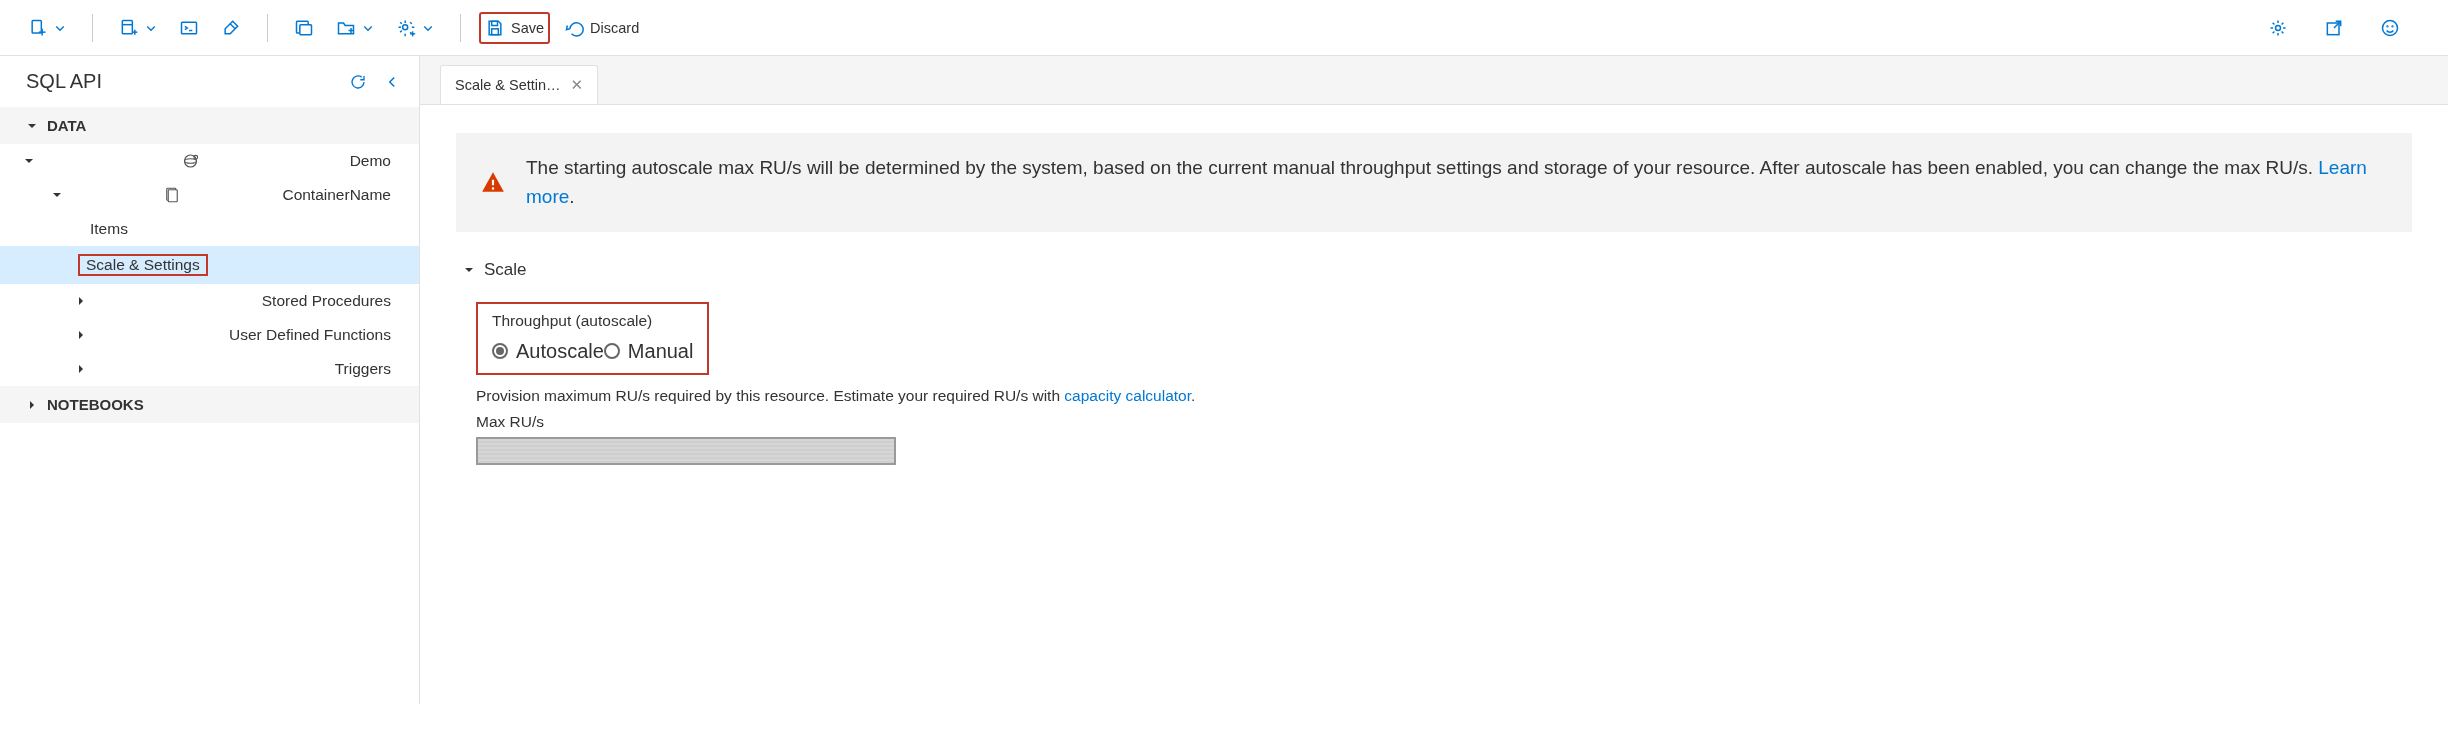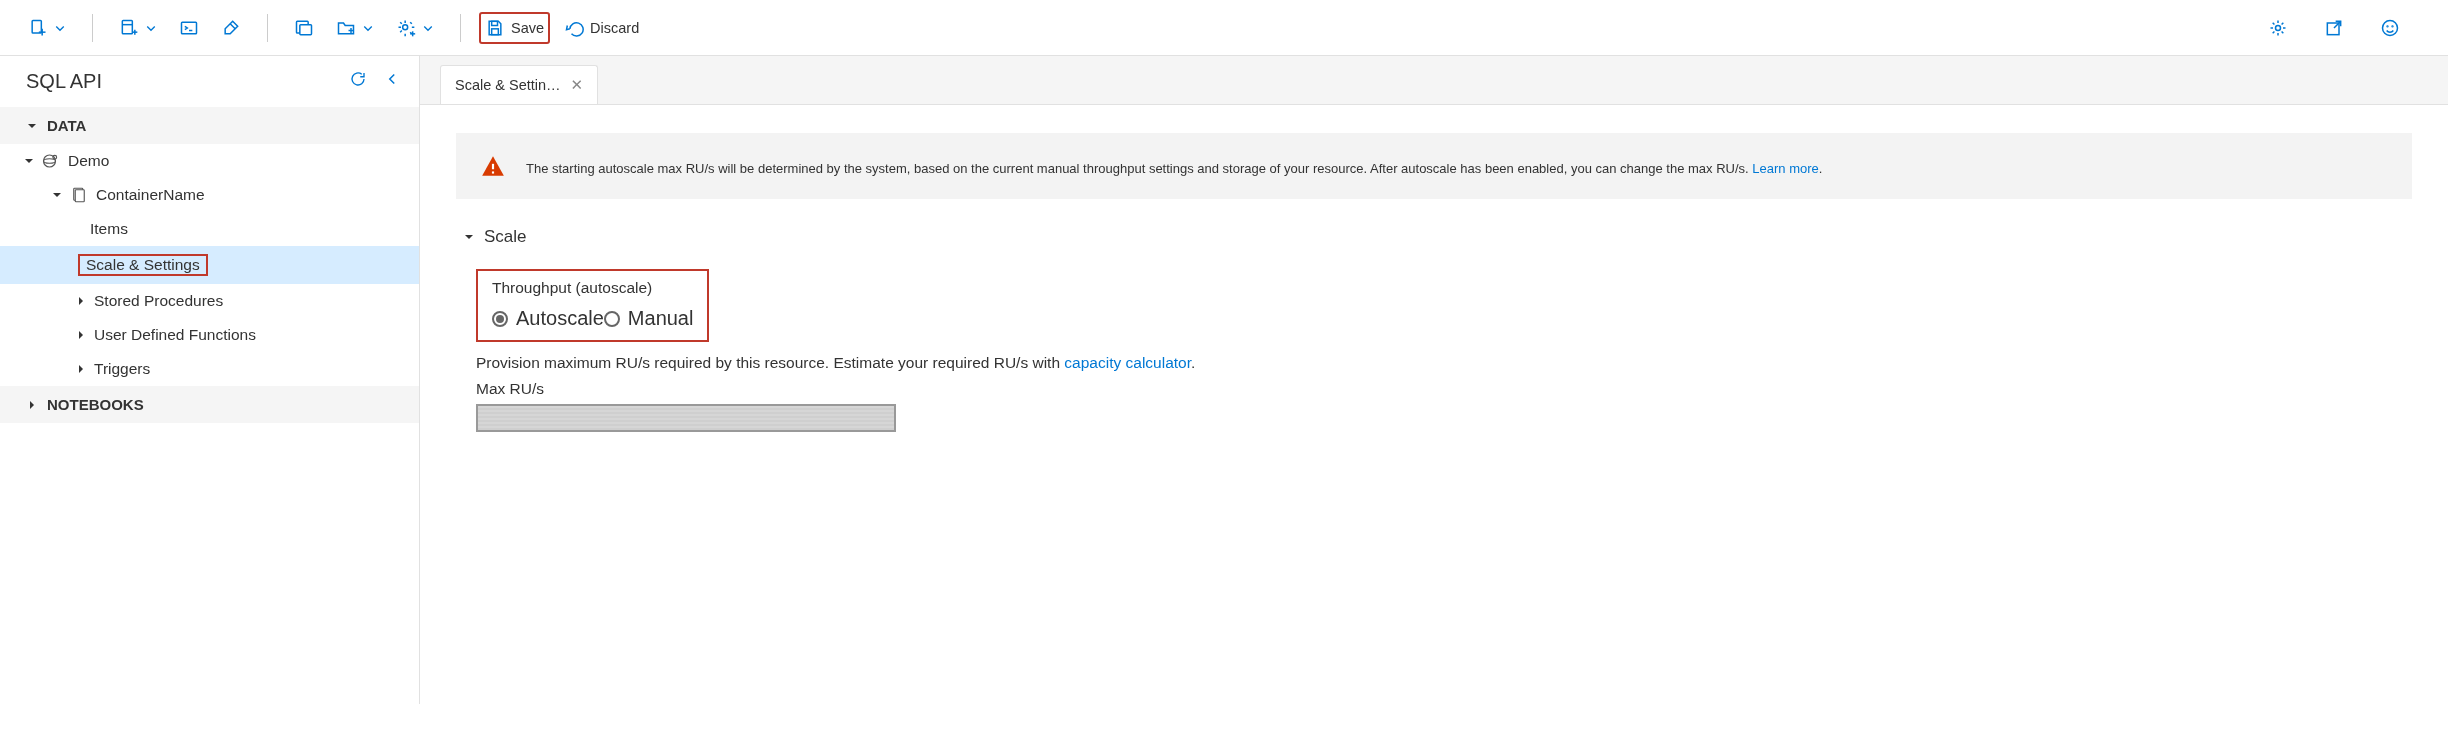--- a/index.html
+++ b/index.html
@@ -14,45 +14,45 @@
   .tsep { width:1px; height:28px; background:#ccc; margin:0 12px; }
   .tbtn.with-label { color:#333; }
   .tbtn.with-label svg { color:var(--blue); }
   .tbtn.with-label span { color:#333; }
   .highlight-box { border:2px solid #c0392b; padding:2px 4px; }
   .toolbar .right { margin-left:auto; display:flex; gap:20px; }
 
   
   .body { display:flex; }
   .sidebar { width:420px; border-right:1px solid var(--grey-border); }
-  .side-head { display:flex; align-items:flex-start; padding:14px 18px 14px 26px;gap:20px; }
+  .side-head { display:flex; align-items:center; padding:14px 18px 14px 26px;gap:20px; }
   .side-head-title { font-size:20px; font-weight:400; }
   .side-head-actions { margin-left:auto; display:flex; gap:16px; color:var(--blue); }
   .side-head-actions svg { width:18px; height:18px; cursor:pointer; }
 
   .tree-group { }
   .group-header { display:flex; align-items:center; padding:10px 27px; font-weight:600; font-size:15px; background:#f5f5f5; cursor:pointer; gap:10px; }
   .group-header .tri { width:10px; display:inline-flex; }
-  .tree-item { display:flex; align-items:center; padding:8px 4px; gap:8px; cursor:pointer; font-size:15.5px; }
+  .tree-item { display:flex; align-items:center; padding:8px 28px; gap:8px; cursor:pointer; font-size:15.5px;justify-content:space-between; }
   .tree-item .tri { width:10px; }
   .tree-item .ico { width:18px; height:18px; display:inline-flex; color:#555; }
   .depth1 { padding-left:24px; }
   .depth2 { padding-left:52px; }
   .depth3 { padding-left:90px; }
   .selected-row { background:var(--light-row); }
   .inner-highlight { border:2px solid #c0392b; padding:0 6px; display:inline-block; }
 
   
   .main { flex:1; background:#14b8a6; }
   .tabstrip { display:flex; align-items:flex-end; height:48px; padding-left:20px; background:#f5f5f5; }
   .tab { background:#fff; border:1px solid var(--grey-border); border-bottom:none; padding:10px 14px; font-size:14.5px; display:flex; align-items:center; gap:10px; border-top-left-radius:3px; border-top-right-radius:3px; }
   .tab .close { color:#888; cursor:pointer; font-size:15px; }
   .content { background:#fff; min-height:600px; padding:28px 36px; border-top:1px solid var(--grey-border); }
 
-  .noticebar { display:flex; gap:20px; align-items:flex-end; background:#f3f3f3; padding:20px 24px; font-size:13px; line-height:1.55; }
+  .noticebar { display:flex; gap:20px; align-items:center; background:#f3f3f3; padding:20px 24px; font-size:19px; line-height:1.55; }
   .noticebar svg { width:26px; height:26px; flex:0 0 26px; color:var(--orange); }
   .noticebar a { color:var(--blue); text-decoration:none; }
 
   .section-head { display:flex; align-items:center; gap:10px; margin:28px 0 22px 8px; font-size:17px; }
   .section-head .tri { width:10px; }
 
   .field-box { margin-left:20px; }
   .throughput-hl { border:2px solid #c0392b; padding:8px 14px 10px 14px; display:inline-block; }
   .throughput-title { font-size:15.5px; margin-bottom:10px; }
   .radio-row { display:flex; align-items:center; font-size:20px; }

